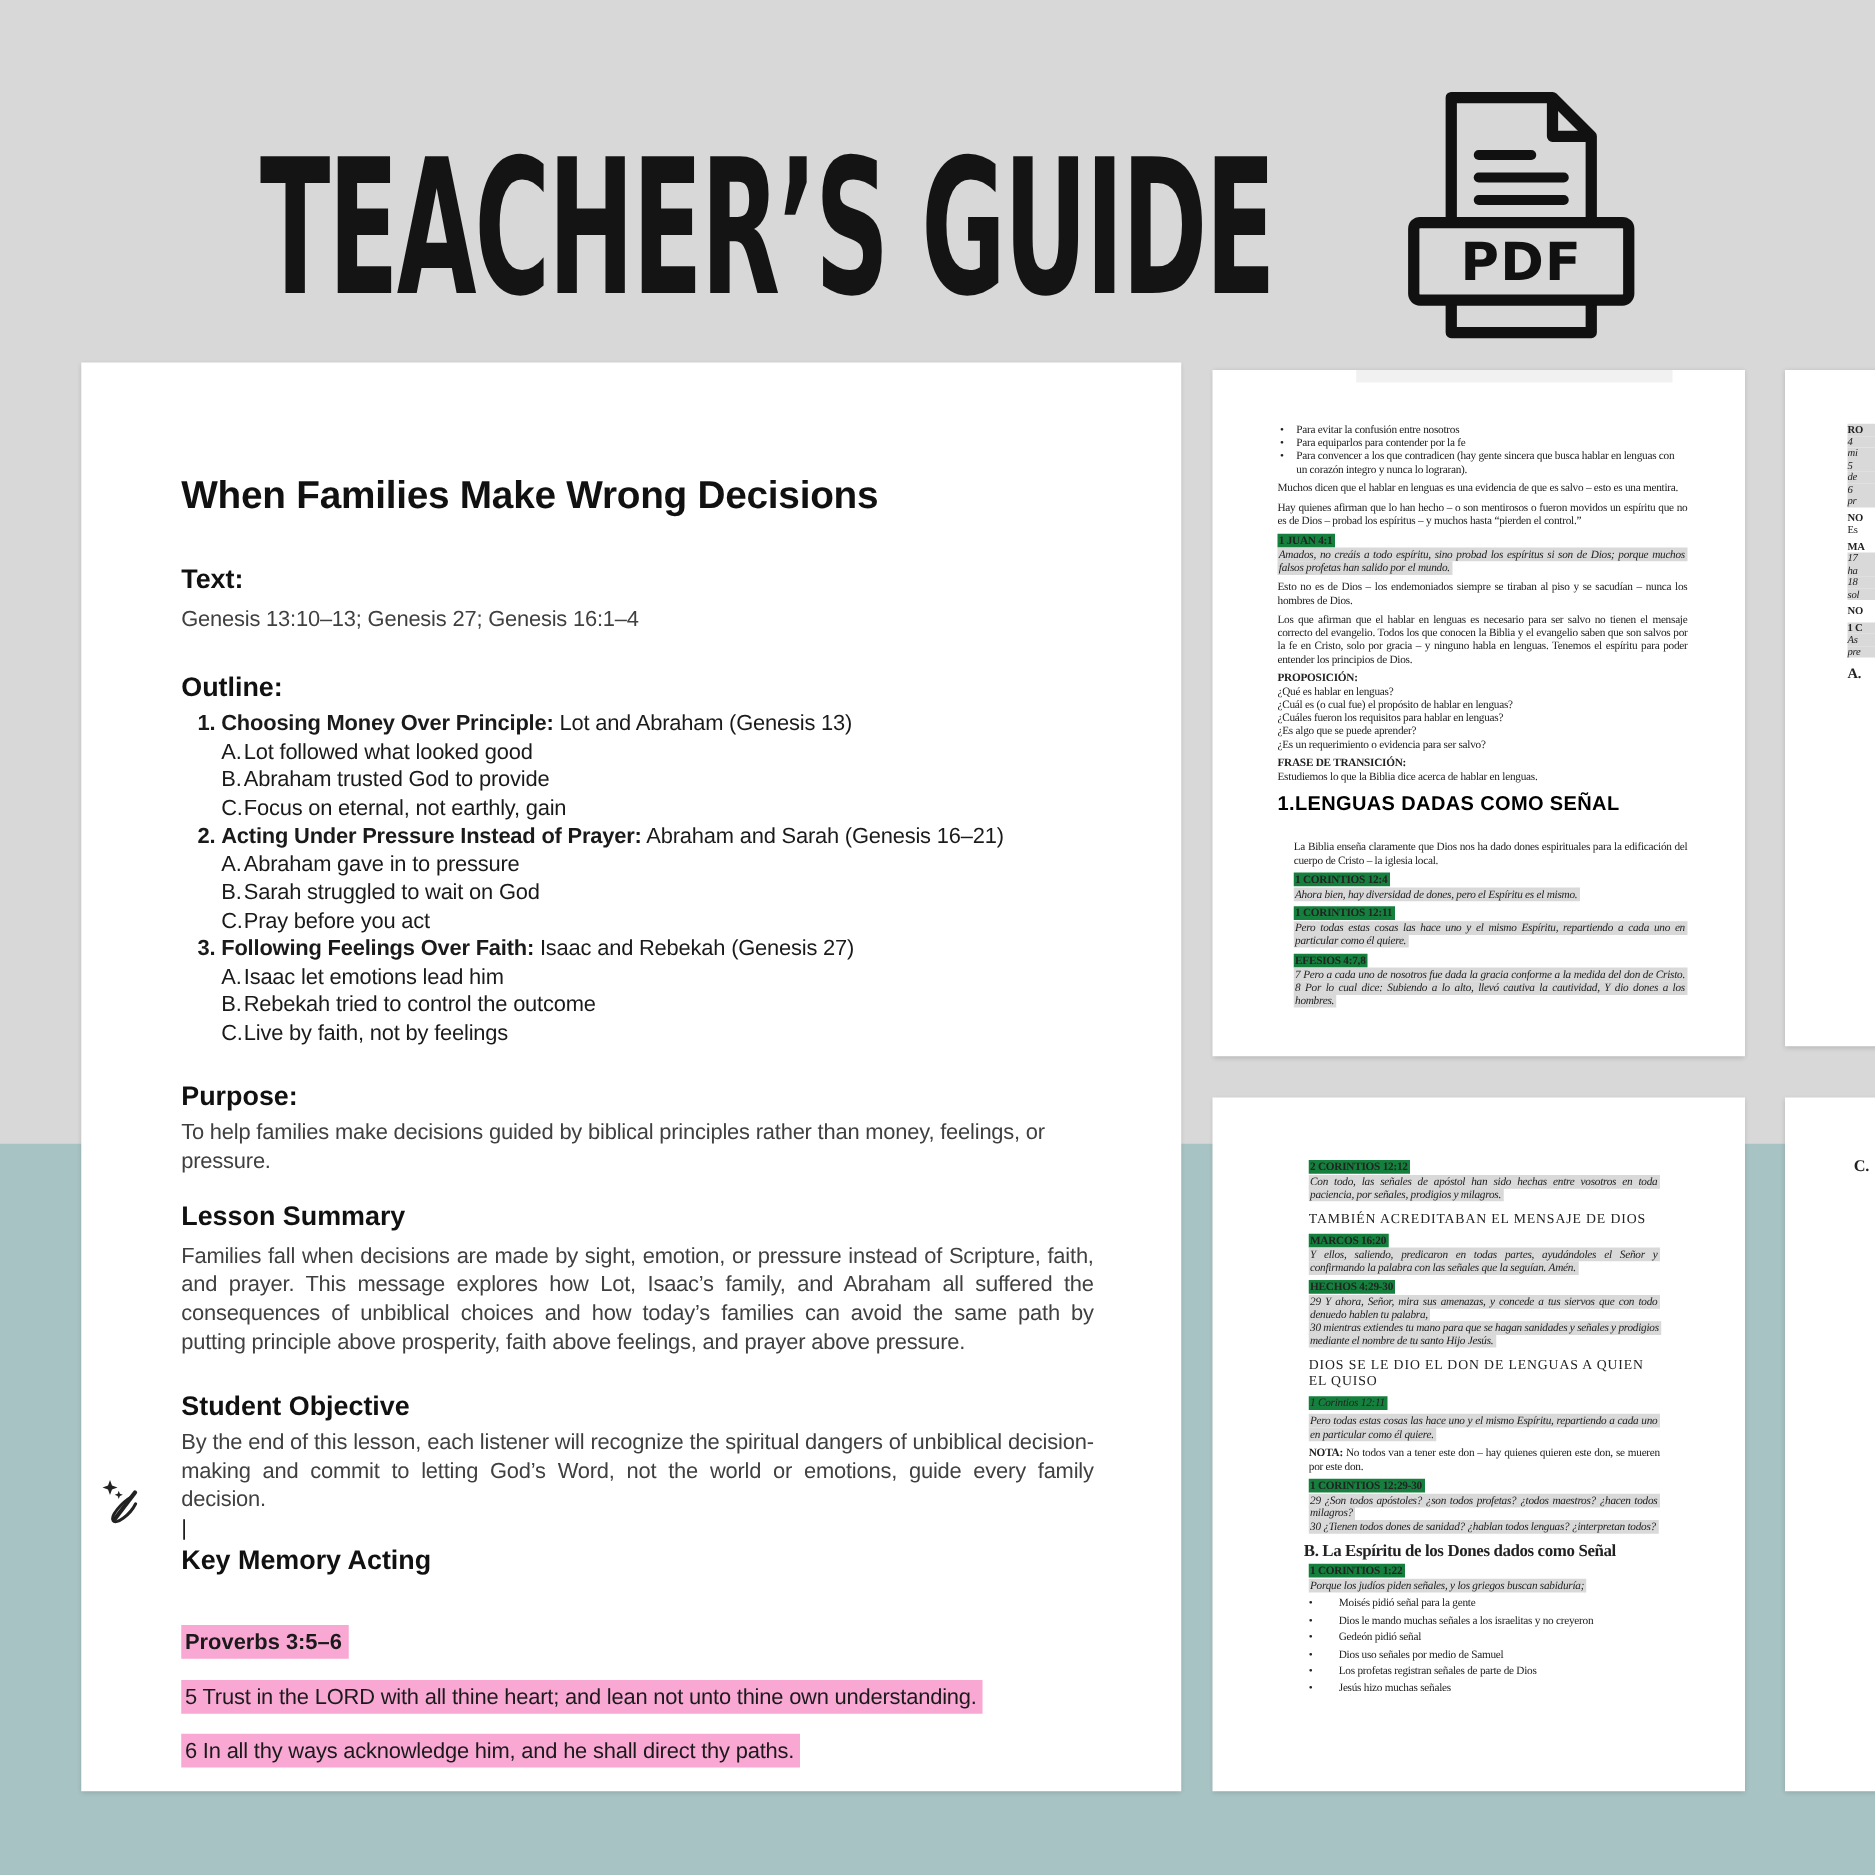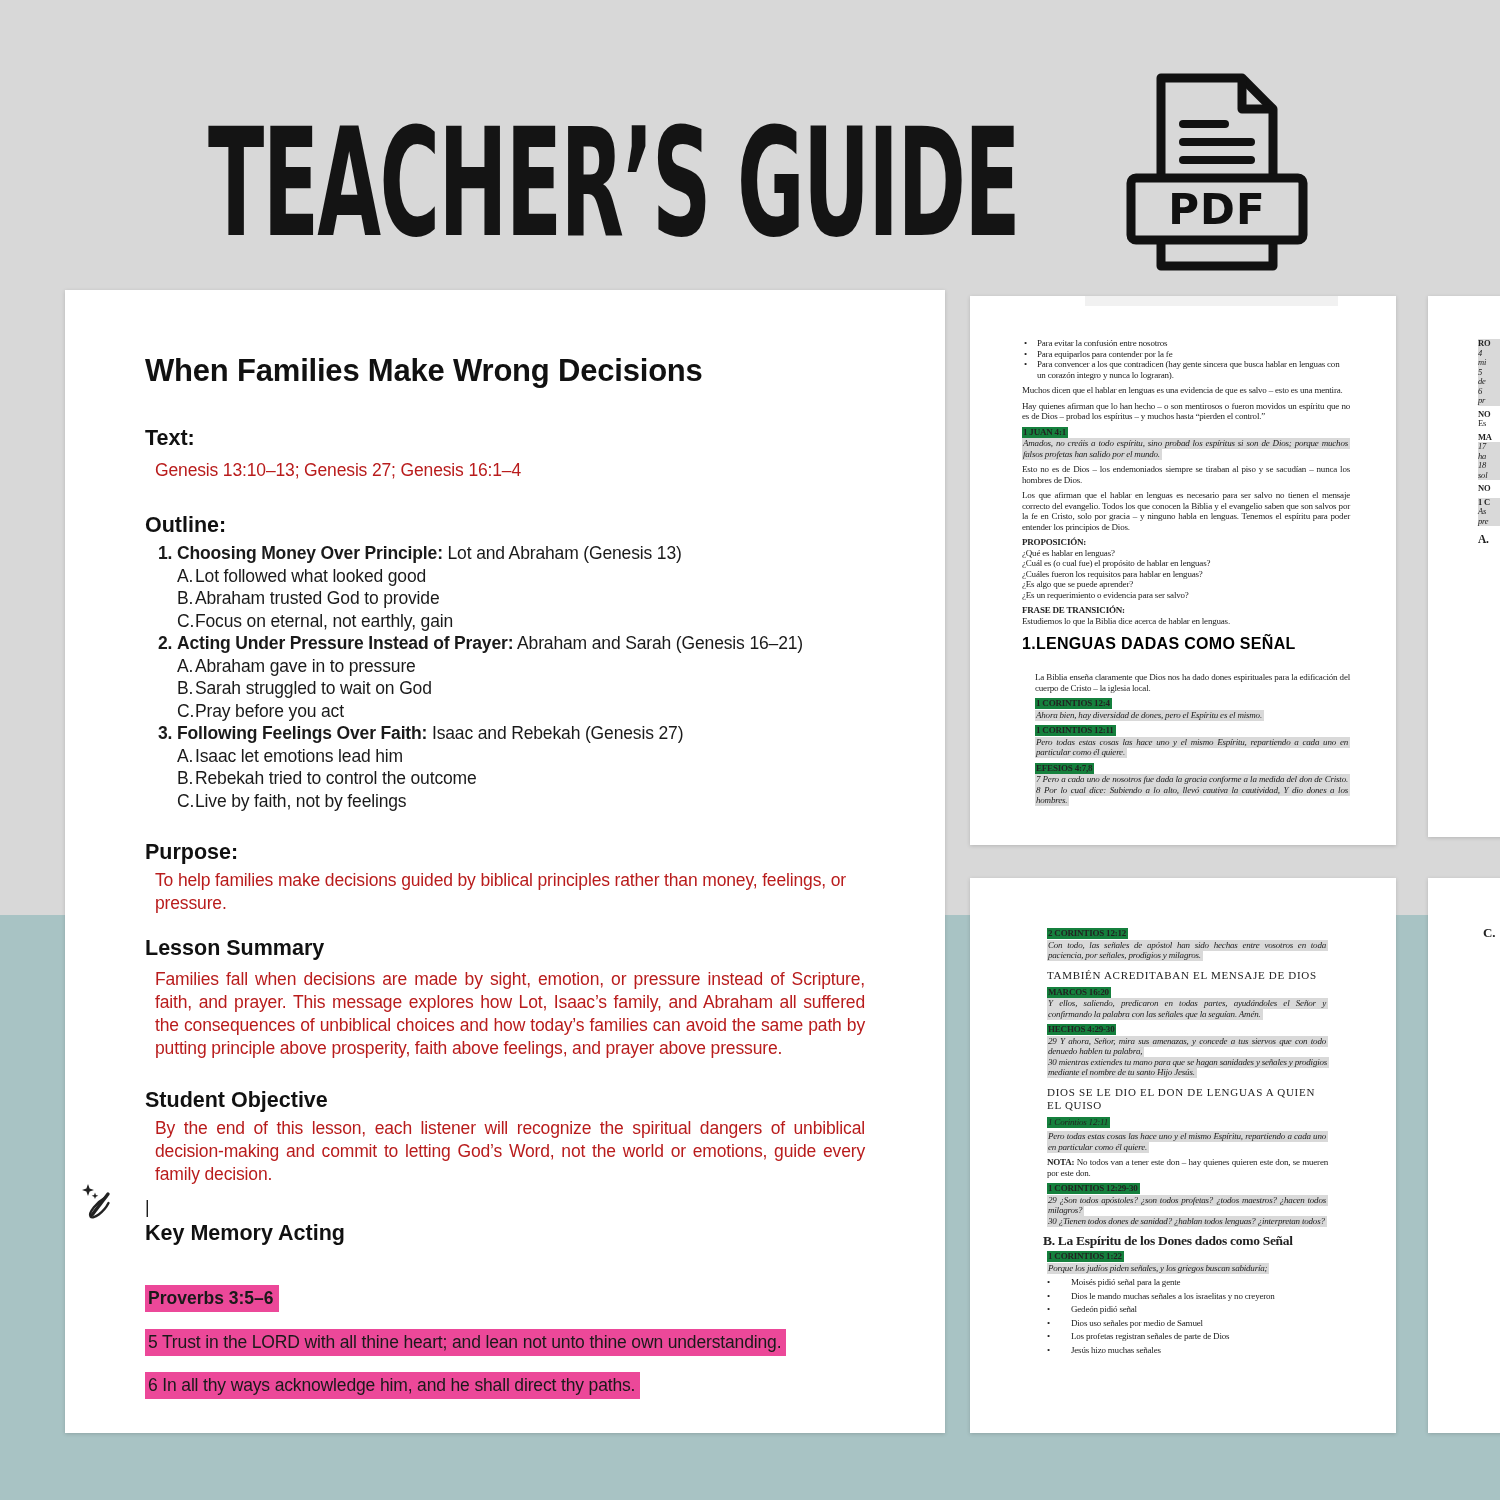--- a/index.html
+++ b/index.html
@@ -18,46 +18,46 @@
     font-size:150px;line-height:1;color:#141414;
     letter-spacing:-3px;white-space:nowrap;
     transform:scaleX(0.55);transform-origin:left top;
   }
   .pdf-icon{position:absolute;left:1126px;top:72px;}
 
   
   .page{position:absolute;background:#ffffff;box-sizing:border-box;box-shadow:0 1px 4px rgba(0,0,0,0.16);}
 
   
-  #page-main{left:65px;top:290px;width:880px;height:1143px;padding:63px 70px 0 80px;}
+  #page-main{left:65px;top:290px;width:880px;height:1143px;padding:88px 70px 0 80px;}
   .lesson-title{font-size:31px;font-weight:bold;color:#111;line-height:36px;margin:0;letter-spacing:-0.2px;}
   .h2{font-size:21.5px;font-weight:bold;color:#111;line-height:26px;margin:0;}
   .mt-text{margin-top:36px;}
   .mt-outline{margin-top:30px;}
   .mt-purpose{margin-top:27px;}
   .mt-summary{margin-top:20px;}
   .mt-objective{margin-top:27px;}
   .mt-kmv{margin-top:1px;}
-  .body-p{font-size:17.5px;line-height:23px;letter-spacing:-0.15px;margin:10px;color:#b91c1c;}
+  .body-p{font-size:17.5px;line-height:23px;letter-spacing:-0.15px;margin:0;color:#404040;}
   .gen{margin-top:8px;}
   .just{text-align:justify;}
   .p-top4{margin-top:4px;}
   .p-top7{margin-top:7px;}
   .outline{margin-top:4px;}
   .orow{display:flex;font-size:17.5px;line-height:22.5px;letter-spacing:-0.15px;}
   .o1{padding-left:13px;}
   .o2{padding-left:32px;}
   .onum{width:19px;flex:none;font-weight:bold;}
   .oletter{width:18px;flex:none;}
   .obold{font-weight:bold;}
   .cursor-line{font-size:17.5px;line-height:23px;}
   .kv{margin-top:38px;}
   .kv-ref{line-height:29px;font-size:17.5px;}
   .kv-line{line-height:27px;font-size:17.5px;letter-spacing:-0.15px;margin-top:16px;}
-  .hl-y{background:#ec4899;padding:3px 5px 4px 3px;-webkit-box-decoration-break:clone;box-decoration-break:clone;}
+  .hl-y{background:#f9a8d4;padding:3px 5px 4px 3px;-webkit-box-decoration-break:clone;box-decoration-break:clone;}
   .kv-ref .hl-y{font-weight:bold;}
 
   
   .serif-page{font-family:"Liberation Serif",serif;font-size:9px;line-height:10.5px;color:#222;letter-spacing:-0.2px;}
   #page-2{left:970px;top:296px;width:426px;height:549px;padding:42px 46px 0 52px;overflow:hidden;}
   #page-3{left:970px;top:878px;width:426px;height:555px;padding:50px 68px 0 77px;overflow:hidden;}
   .sp{margin:5px 0 0;text-align:justify;}
   .sbul{display:flex;text-align:left;}
   .sbul .bdot{width:13px;flex:none;padding-left:2px;}
   .sblock{margin-top:5px;}

